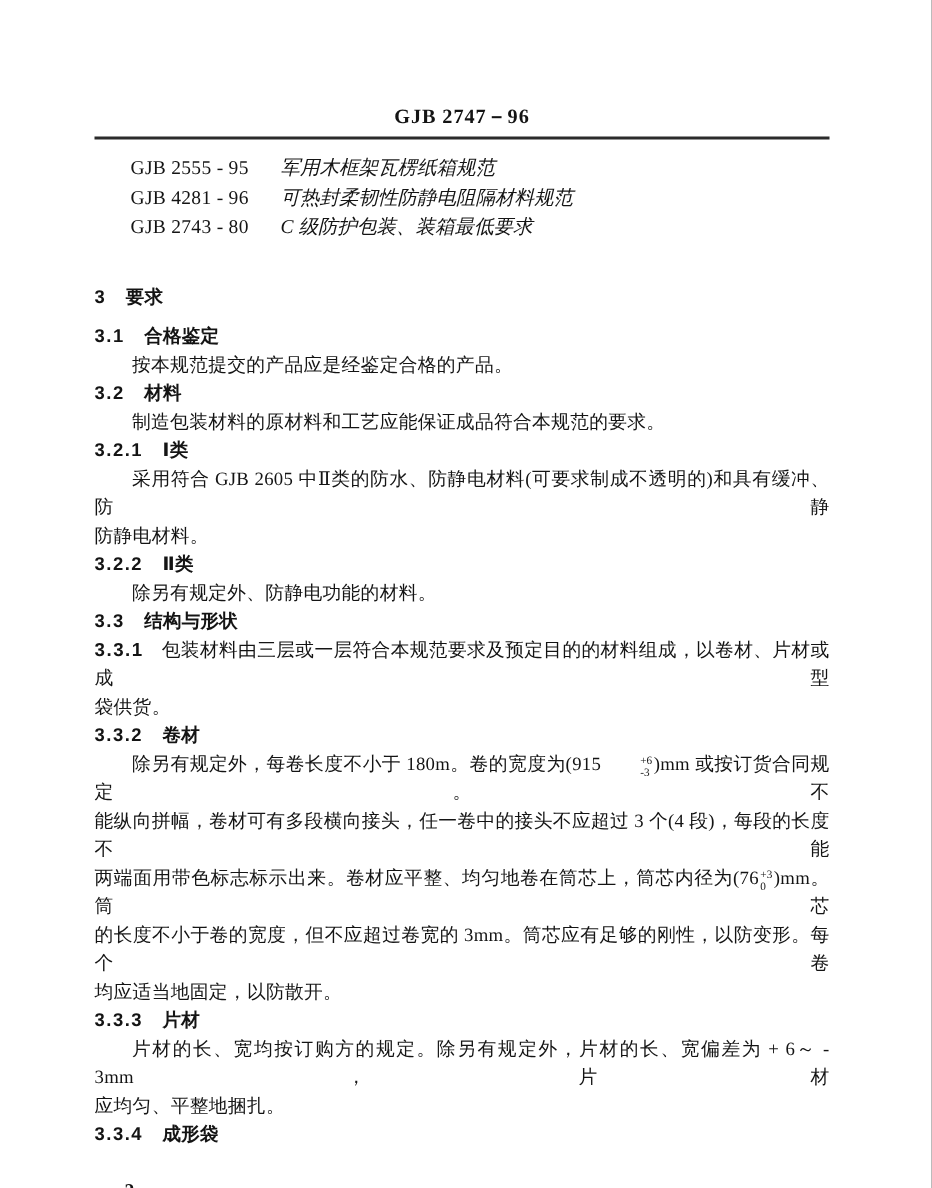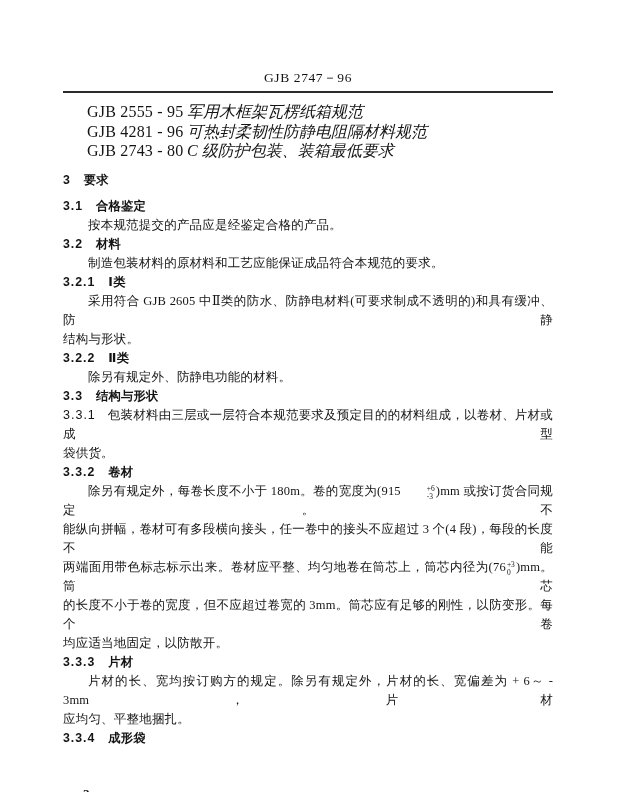--- a/index.html
+++ b/index.html
@@ -15,35 +15,35 @@
   }
   .content {
     position: absolute;
     left: 63px;
     top: 0;
     width: 490px;
   }
   .header-title {
     margin-top: 70px;
     text-align: center;
-    font-weight: normal;
+    font-weight: bold;
     font-size: 13.5px;
     line-height: 16px;
     letter-spacing: 0.6px;
     font-family: "Liberation Serif", "DejaVu Serif", serif;
   }
   .header-rule {
     margin-top: 5px;
     height: 2px;
     background: #2b2b2b;
   }
   .refs {
     margin-top: 9px;
     padding-left: 24px;
-    font-size: 16px;
+    font-size: 13px;
   }
   .ref-row { display: flex; line-height: 19.5px; }
   .ref-code { width: 100px; flex: none; letter-spacing: 0.2px; }
   .ref-title { flex: 1; font-style: italic; }
 
   .line {
     font-size: 12.5px;
     line-height: 19px;
     letter-spacing: 0.2px;
   }
@@ -53,25 +53,25 @@
   }
   .indent { text-indent: 25px; }
   .h {
     font-family: "Liberation Sans", "DejaVu Sans", sans-serif;
     font-weight: bold;
     font-size: 12.3px;
   }
   .hnum { margin-right: 13px; letter-spacing: 1px; }
   .rnum {
     font-family: "Liberation Sans", "DejaVu Sans", sans-serif;
-    font-weight: normal;
+    font-weight: bold;
     margin-right: 12px;
     letter-spacing: 1px;
   }
-  .main-heading { margin-top: 10px; margin-bottom: 7px; }
+  .main-heading { margin-top: 28px; margin-bottom: 7px; }
 
   .tol {
     display: inline-block;
     vertical-align: -4px;
     line-height: 1;
     text-align: left;
     margin: 0 1px;
   }
   .tol .t {
     display: block;
@@ -122,21 +122,21 @@
 
     <div class="line h">
       <span class="hnum">3.2</span><span>材料</span>
     </div>
     <div class="line indent">制造包装材料的原材料和工艺应能保证成品符合本规范的要求。</div>
 
     <div class="line h">
       <span class="hnum">3.2.1</span><span>Ⅰ类</span>
     </div>
     <div class="line indent fill">采用符合 GJB 2605 中Ⅱ类的防水、防静电材料(可要求制成不透明的)和具有缓冲、防静</div>
-    <div class="line">结构与形状。</div>
+    <div class="line">防静电材料。</div>
 
     <div class="line h">
       <span class="hnum">3.2.2</span><span>Ⅱ类</span>
     </div>
     <div class="line indent">除另有规定外、防静电功能的材料。</div>
 
     <div class="line h">
       <span class="hnum">3.3</span><span>结构与形状</span>
     </div>
 

